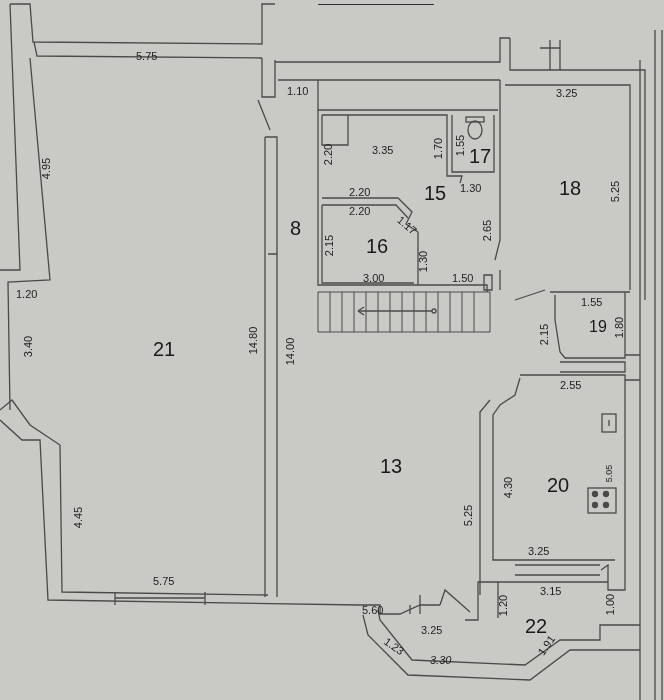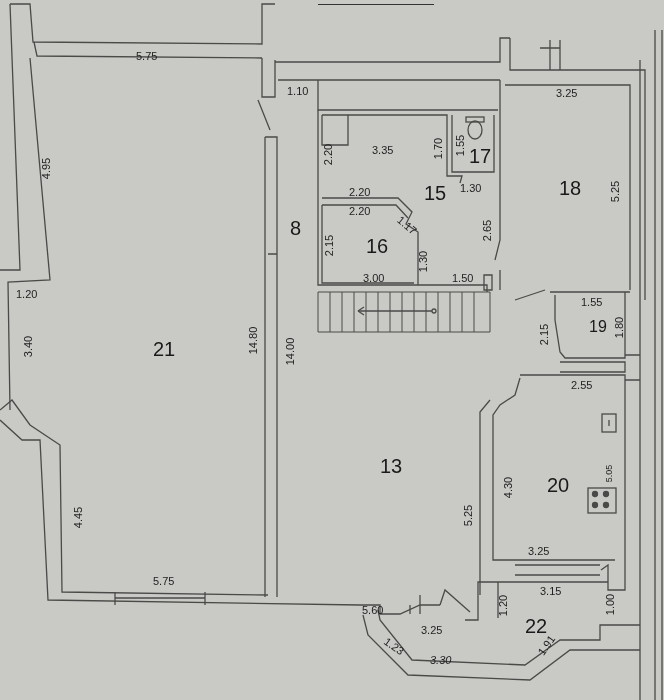--- a/index.html
+++ b/index.html
@@ -142,21 +142,21 @@
   <div class="lbl rot" style="left:319px;top:240px;">2.15</div>
   <div class="lbl rot" style="left:413px;top:256px;">1.30</div>
   <div class="lbl" style="left:363px;top:273px;">3.00</div>
   <div class="lbl" style="left:452px;top:273px;">1.50</div>
   <div class="lbl rot" style="left:477px;top:225px;">2.65</div>
   <div class="lbl" style="left:556px;top:88px;">3.25</div>
   <div class="lbl rot" style="left:605px;top:186px;">5.25</div>
   <div class="lbl" style="left:581px;top:297px;">1.55</div>
   <div class="lbl rot" style="left:609px;top:322px;">1.80</div>
   <div class="lbl rot" style="left:534px;top:329px;">2.15</div>
-  <div class="lbl" style="left:560px;top:380px;margin-left:11px;">2.55</div>
+  <div class="lbl" style="left:560px;top:380px;">2.55</div>
   <div class="lbl rot" style="left:458px;top:510px;">5.25</div>
   <div class="lbl rot" style="left:498px;top:482px;">4.30</div>
   <div class="lbl rot" style="left:601px;top:469px;font-size:9px;">5.05</div>
   <div class="lbl" style="left:528px;top:546px;">3.25</div>
   <div class="lbl" style="left:362px;top:585px;margin-top:20px;">5.60</div>
   <div class="lbl" style="left:421px;top:625px;">3.25</div>
   <div class="lbl rot" style="left:493px;top:600px;">1.20</div>
   <div class="lbl" style="left:540px;top:586px;">3.15</div>
   <div class="lbl rot" style="left:600px;top:599px;">1.00</div>
   <div class="lbl" style="left:383px;top:641px;transform:rotate(35deg);">1.23</div>

